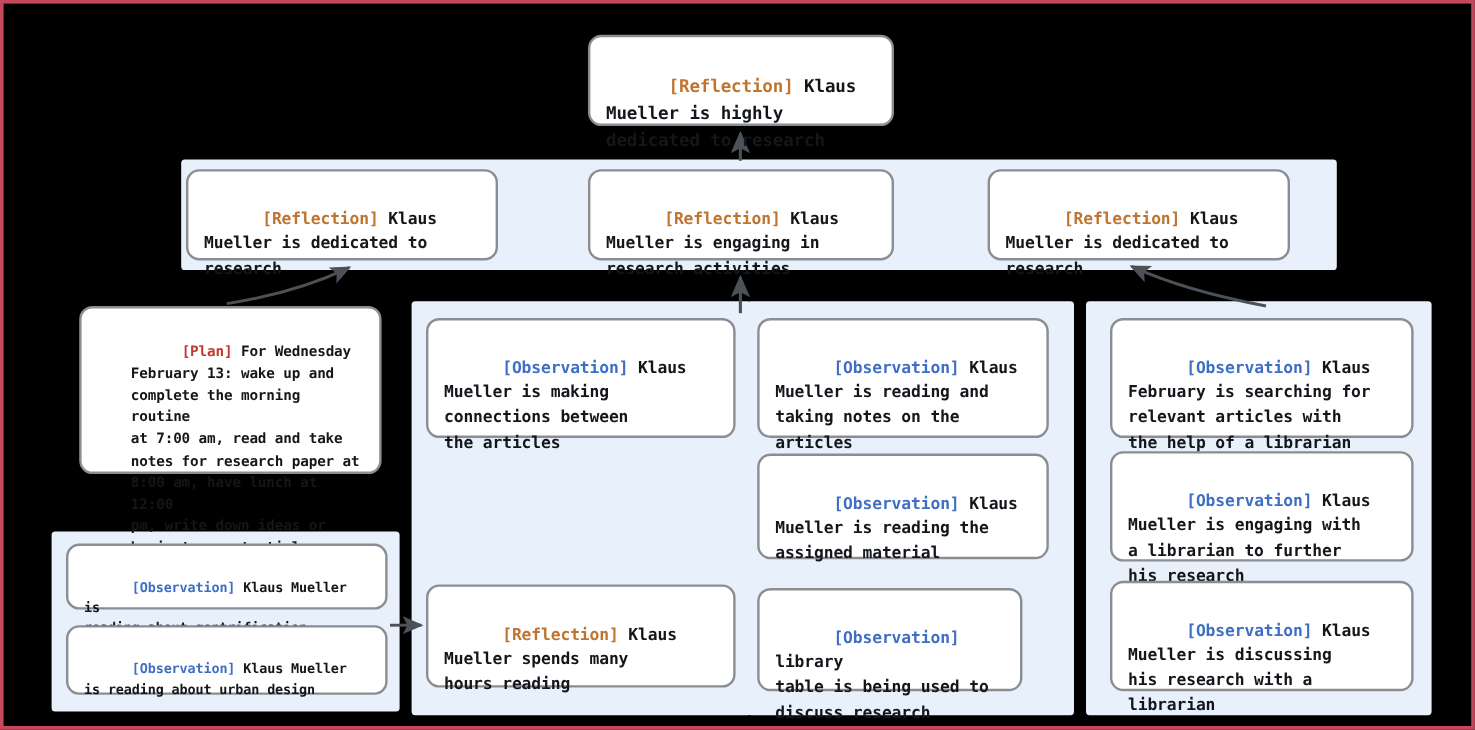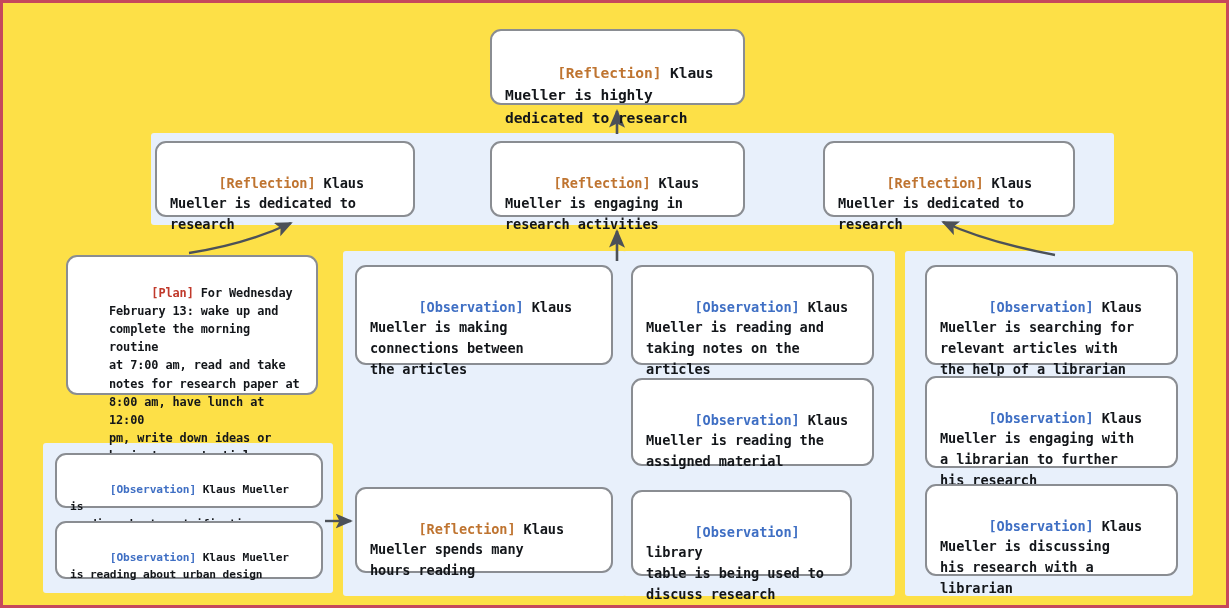--- a/index.html
+++ b/index.html
@@ -8,21 +8,21 @@
     width:1229px;height:608px;
     background:#ffffff;
     font-family:"DejaVu Sans Mono","Liberation Mono",monospace;
     overflow:hidden;
     position:relative;
   }
   #page-frame{
     position:absolute;left:0;top:0;width:1229px;height:608px;
     border:3px solid #c6485c;
     box-sizing:border-box;
-    background:#fde047;
+    background:#000000;
     overflow:hidden;
   }
   #canvas{position:absolute;left:0;top:0;width:1229px;height:608px;}
 
   
   .band{position:absolute;background:#e8f0fb;border-radius:3px;}
   #band-tier2{left:148px;top:130px;width:963px;height:92px;}
   #band-left-obs{left:40px;top:440px;width:290px;height:150px;}
   #band-col-a{left:340px;top:248px;width:283px;height:345px;}
   #band-col-b{left:620px;top:248px;width:272px;height:345px;}
@@ -190,21 +190,21 @@
     </div>
 
     <div class="node sz-md" id="node-b3">
       <span class="tag-observation">[Observation]</span><span> library
 table is being used to
 discuss research material</span>
     </div>
 
     <div class="node sz-md" id="node-c1">
       <span class="tag-observation">[Observation]</span><span> Klaus
-Mueller is searching for
+February is searching for
 relevant articles with
 the help of a librarian</span>
     </div>
 
     <div class="node sz-md" id="node-c2">
       <span class="tag-observation">[Observation]</span><span> Klaus
 Mueller is engaging with
 a librarian to further
 his research</span>
     </div>

